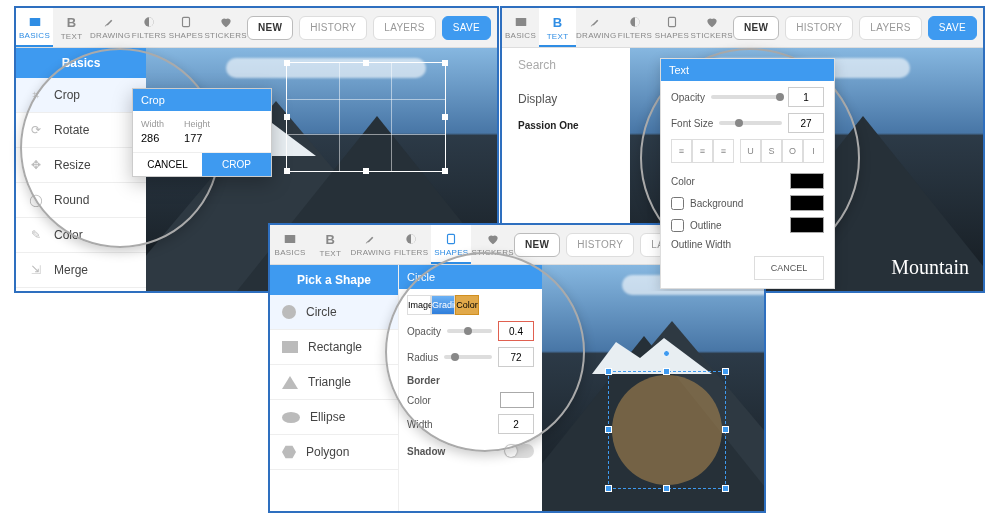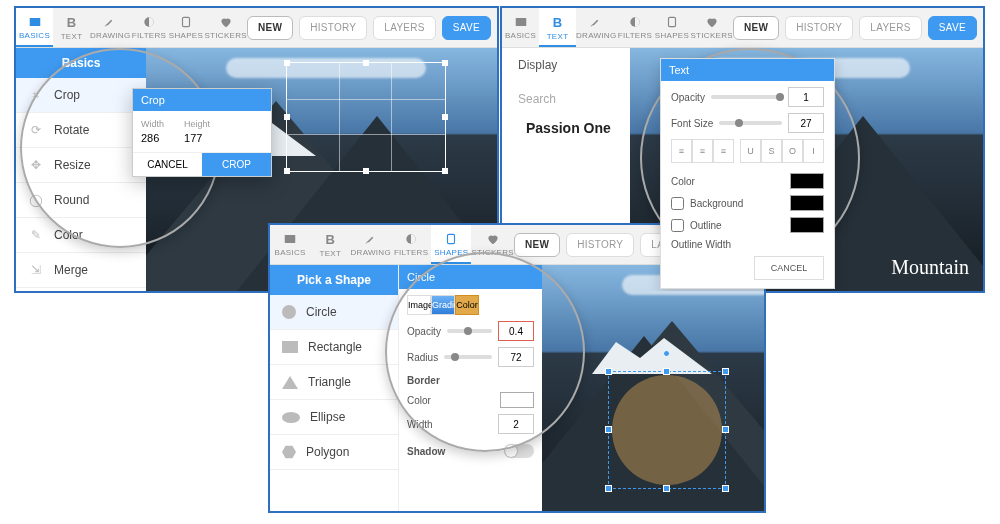--- a/index.html
+++ b/index.html
@@ -49,21 +49,21 @@
   .cropdlg .inner .lab { color:#999; font-size:9px; }
   .cropdlg .foot { display:flex; border-top:1px solid #eee; }
   .cropdlg .foot .fb { flex:1; text-align:center; padding:6px 0; font-size:10px; }
   .cropdlg .foot .fb.blue { background:#3e9af0; color:#fff; }
 
   .cropBox { position:absolute; border:1px solid #fff; }
   .cropBox .h { position:absolute; width:6px; height:6px; background:#fff; }
   .gridline { position:absolute; background:rgba(255,255,255,.5); }
 
   .fontRow { padding:10px 16px; font-size:12px; color:#555; }
-  .fontItem { font-weight:bold; padding:4px 16px; font-size:14px; color:#222;margin-left:8px; }
+  .fontItem { font-weight:bold; padding:4px 16px; font-size:10px; color:#222; }
 
   .propPanel { position:absolute; background:#fff; border:1px solid #ddd; box-shadow:0 4px 12px rgba(0,0,0,.18); padding:8px 10px; z-index:2; }
   .pRow { display:flex; align-items:center; gap:6px; margin:6px 0; }
   .swatch { width:34px; height:16px; border:1px solid #aaa; }
   .tinytab { display:flex; }
   .tinytab div { width:24px; font-size:9px; text-align:center; padding:4px 0; border:1px solid #ddd; }
 
   .shapeCircle { width:14px;height:14px;border-radius:50%;background:#bbb; }
   .shapeRect { width:16px;height:12px;background:#bbb; }
   .shapeTri { width:0;height:0;border-left:8px solid transparent;border-right:8px solid transparent;border-bottom:13px solid #bbb; }
@@ -227,22 +227,22 @@
         <span>STICKERS</span>
       </div>
     <div class="spacer"></div>
     <div class="rbtn dark">NEW</div>
     <div class="rbtn">HISTORY</div>
     <div class="rbtn">LAYERS</div>
     <div class="rbtn blue">SAVE</div>
   </div>
   <div class="body">
     <div class="sidehalf">
+      <div class="fontRow" style="color:#aaa">Search</div>
       <div class="fontRow">Display</div>
-      <div class="fontRow" style="color:#aaa">Search</div>
       <div class="fontItem">Passion One</div>
     </div>
     <div class="canvas">
       <div class="clouds"></div>
       <div class="peak1"></div>
       <div class="peak2"></div>
       <div class="snow"></div>
       <div class="mountainText">Mountain</div>
     </div>
   </div>

